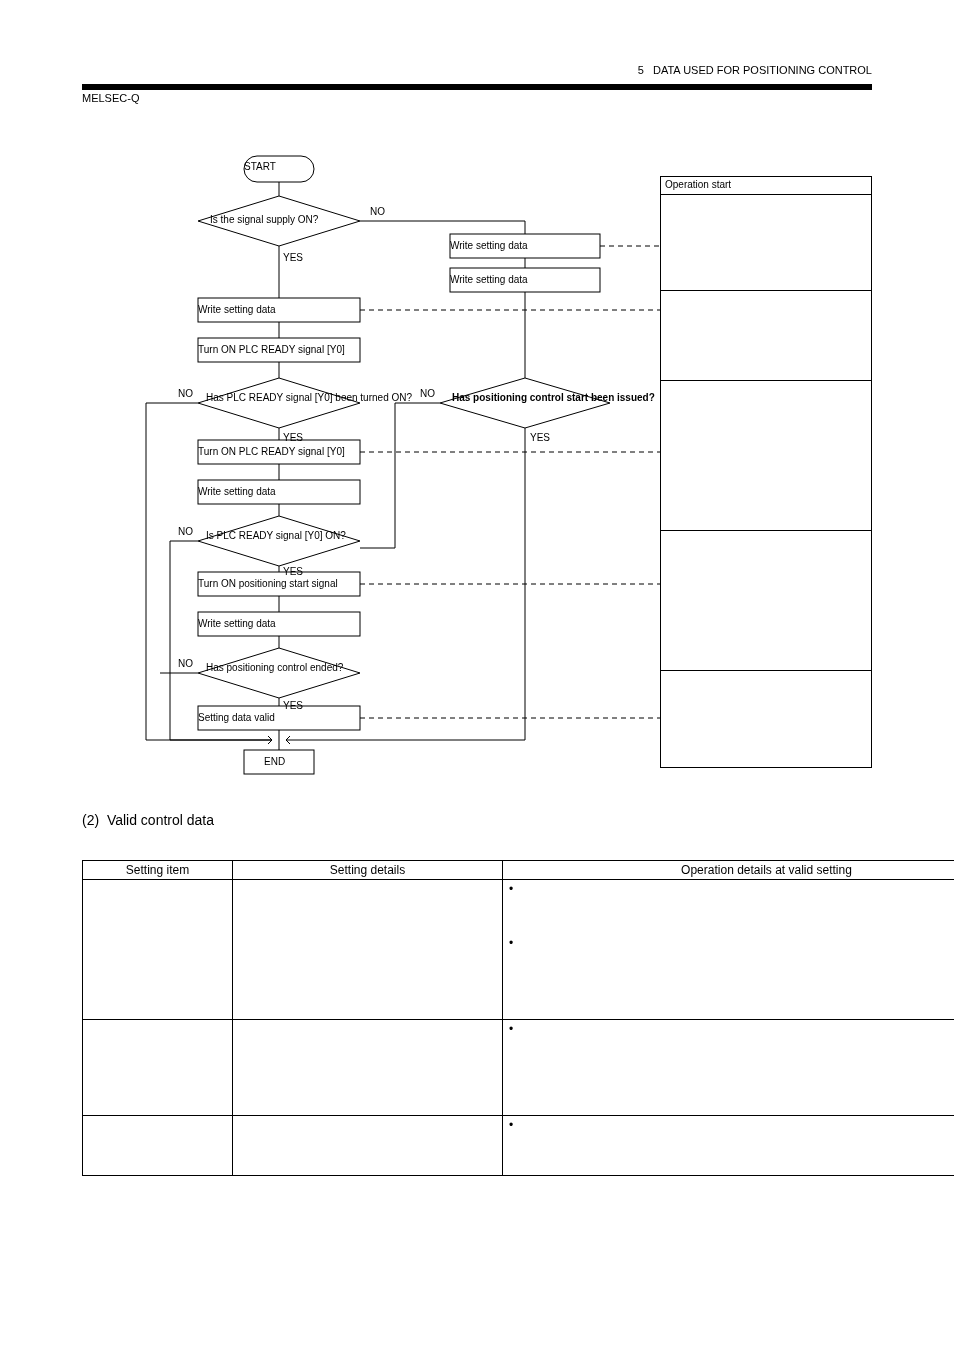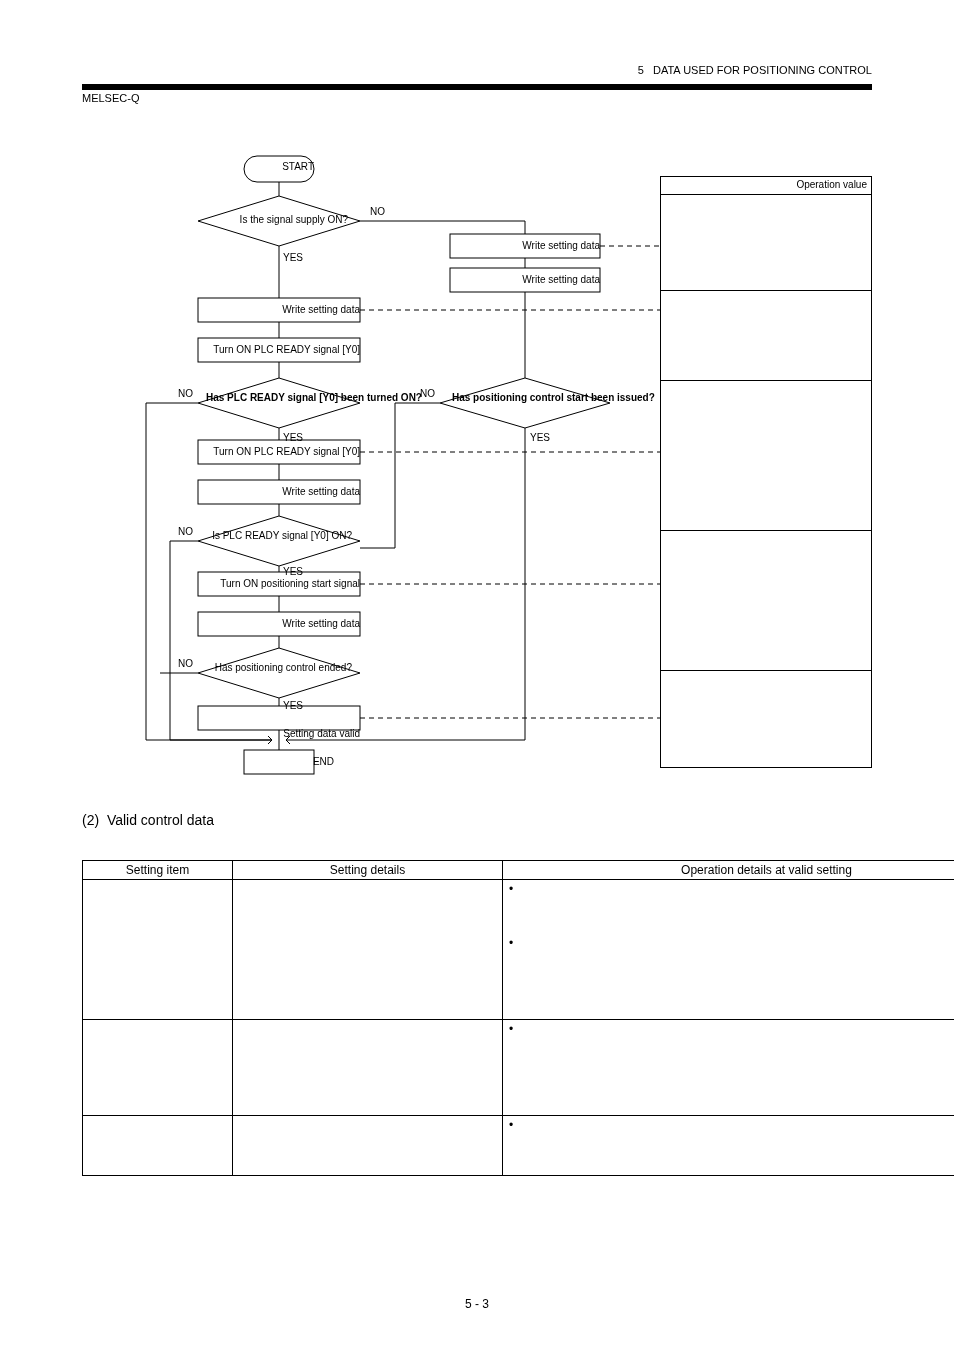--- a/index.html
+++ b/index.html
@@ -24,21 +24,21 @@
     background: #000;
   }
   
   .t {
     position: absolute;
     white-space: pre;
     line-height: 1.15;
   }
   .small { font-size: 11px; }
   .xsmall { font-size: 10px; }
-  .center { text-align: right; }
+  .center { text-align: left; }
   .side-table {
     position: absolute;
     left: 660px;
     top: 176px;
     width: 210px;
     height: 590px;
     border: 1px solid #000;
   }
   .side-row {
     border-bottom: 1px solid #000;
@@ -184,21 +184,21 @@
   <div class="t xsmall center" style="left:210px; top:214px; width:138px;">Is the signal supply ON?</div>
   <div class="t xsmall" style="left:283px; top:252px;">YES</div>
   <div class="t xsmall" style="left:370px; top:206px;">NO</div>
 
   <div class="t xsmall center" style="left:450px; top:240px; width:150px;">Write setting data</div>
   <div class="t xsmall center" style="left:450px; top:274px; width:150px;">Write setting data</div>
 
   <div class="t xsmall center" style="left:198px; top:304px; width:162px;">Write setting data</div>
   <div class="t xsmall center" style="left:198px; top:344px; width:162px;">Turn ON PLC READY signal [Y0]</div>
 
-  <div class="t xsmall center" style="left:206px; top:392px; width:133px;font-weight:bold;">Has PLC READY signal [Y0] been turned ON?</div>
+  <div class="t xsmall center" style="left:206px; top:392px; width:133px;">Has PLC READY signal [Y0] been turned ON?</div>
   <div class="t xsmall" style="left:283px; top:432px;">YES</div>
   <div class="t xsmall" style="left:178px; top:388px;">NO</div>
 
   <div class="t xsmall center" style="left:452px; top:392px; width:146px;font-weight:bold;">Has positioning control start been issued?</div>
   <div class="t xsmall" style="left:530px; top:432px;">YES</div>
   <div class="t xsmall" style="left:420px; top:388px;">NO</div>
 
   <div class="t xsmall center" style="left:198px; top:446px; width:162px;">Turn ON PLC READY signal [Y0]</div>
   <div class="t xsmall center" style="left:198px; top:486px; width:162px;">Write setting data</div>
 
@@ -206,25 +206,25 @@
   <div class="t xsmall" style="left:283px; top:566px;">YES</div>
   <div class="t xsmall" style="left:178px; top:526px;">NO</div>
 
   <div class="t xsmall center" style="left:198px; top:578px; width:162px;">Turn ON positioning start signal</div>
   <div class="t xsmall center" style="left:198px; top:618px; width:162px;">Write setting data</div>
 
   <div class="t xsmall center" style="left:206px; top:662px; width:146px;">Has positioning control ended?</div>
   <div class="t xsmall" style="left:283px; top:700px;">YES</div>
   <div class="t xsmall" style="left:178px; top:658px;">NO</div>
 
-  <div class="t xsmall center" style="left:198px; top:712px; width:162px;margin-top:16px;">Setting data valid</div>
+  <div class="t xsmall center" style="left:198px; top:712px; width:162px;">Setting data valid</div>
   <div class="t xsmall center" style="left:244px; top:756px; width:70px;padding-left:20px;">END</div>
 
   <div class="side-table">
-    <div class="side-row side-header t xsmall center" style="position:relative;">Operation value</div>
+    <div class="side-row side-header t xsmall center" style="position:relative;">Operation start</div>
     <div class="side-row" style="height:96px;"></div>
     <div class="side-row" style="height:90px;"></div>
     <div class="side-row" style="height:150px;"></div>
     <div class="side-row" style="height:140px;"></div>
     <div class="side-row" style="height:90px;border-bottom:none;"></div>
   </div>
 
   <div class="subsection-title t" style="top:812px;text-align:center;">(2)  Valid control data</div>
 
   <table class="main-table">
@@ -271,14 +271,13 @@
         <td>
           <div style="display:flex;gap:6px;">
               <span>•</span>
               <span></span>
             </div>
         </td>
       </tr>
     </tbody>
   </table>
 
-  <div class="page-num">5 - 3</div>
 </div>
 
 </body></html>

